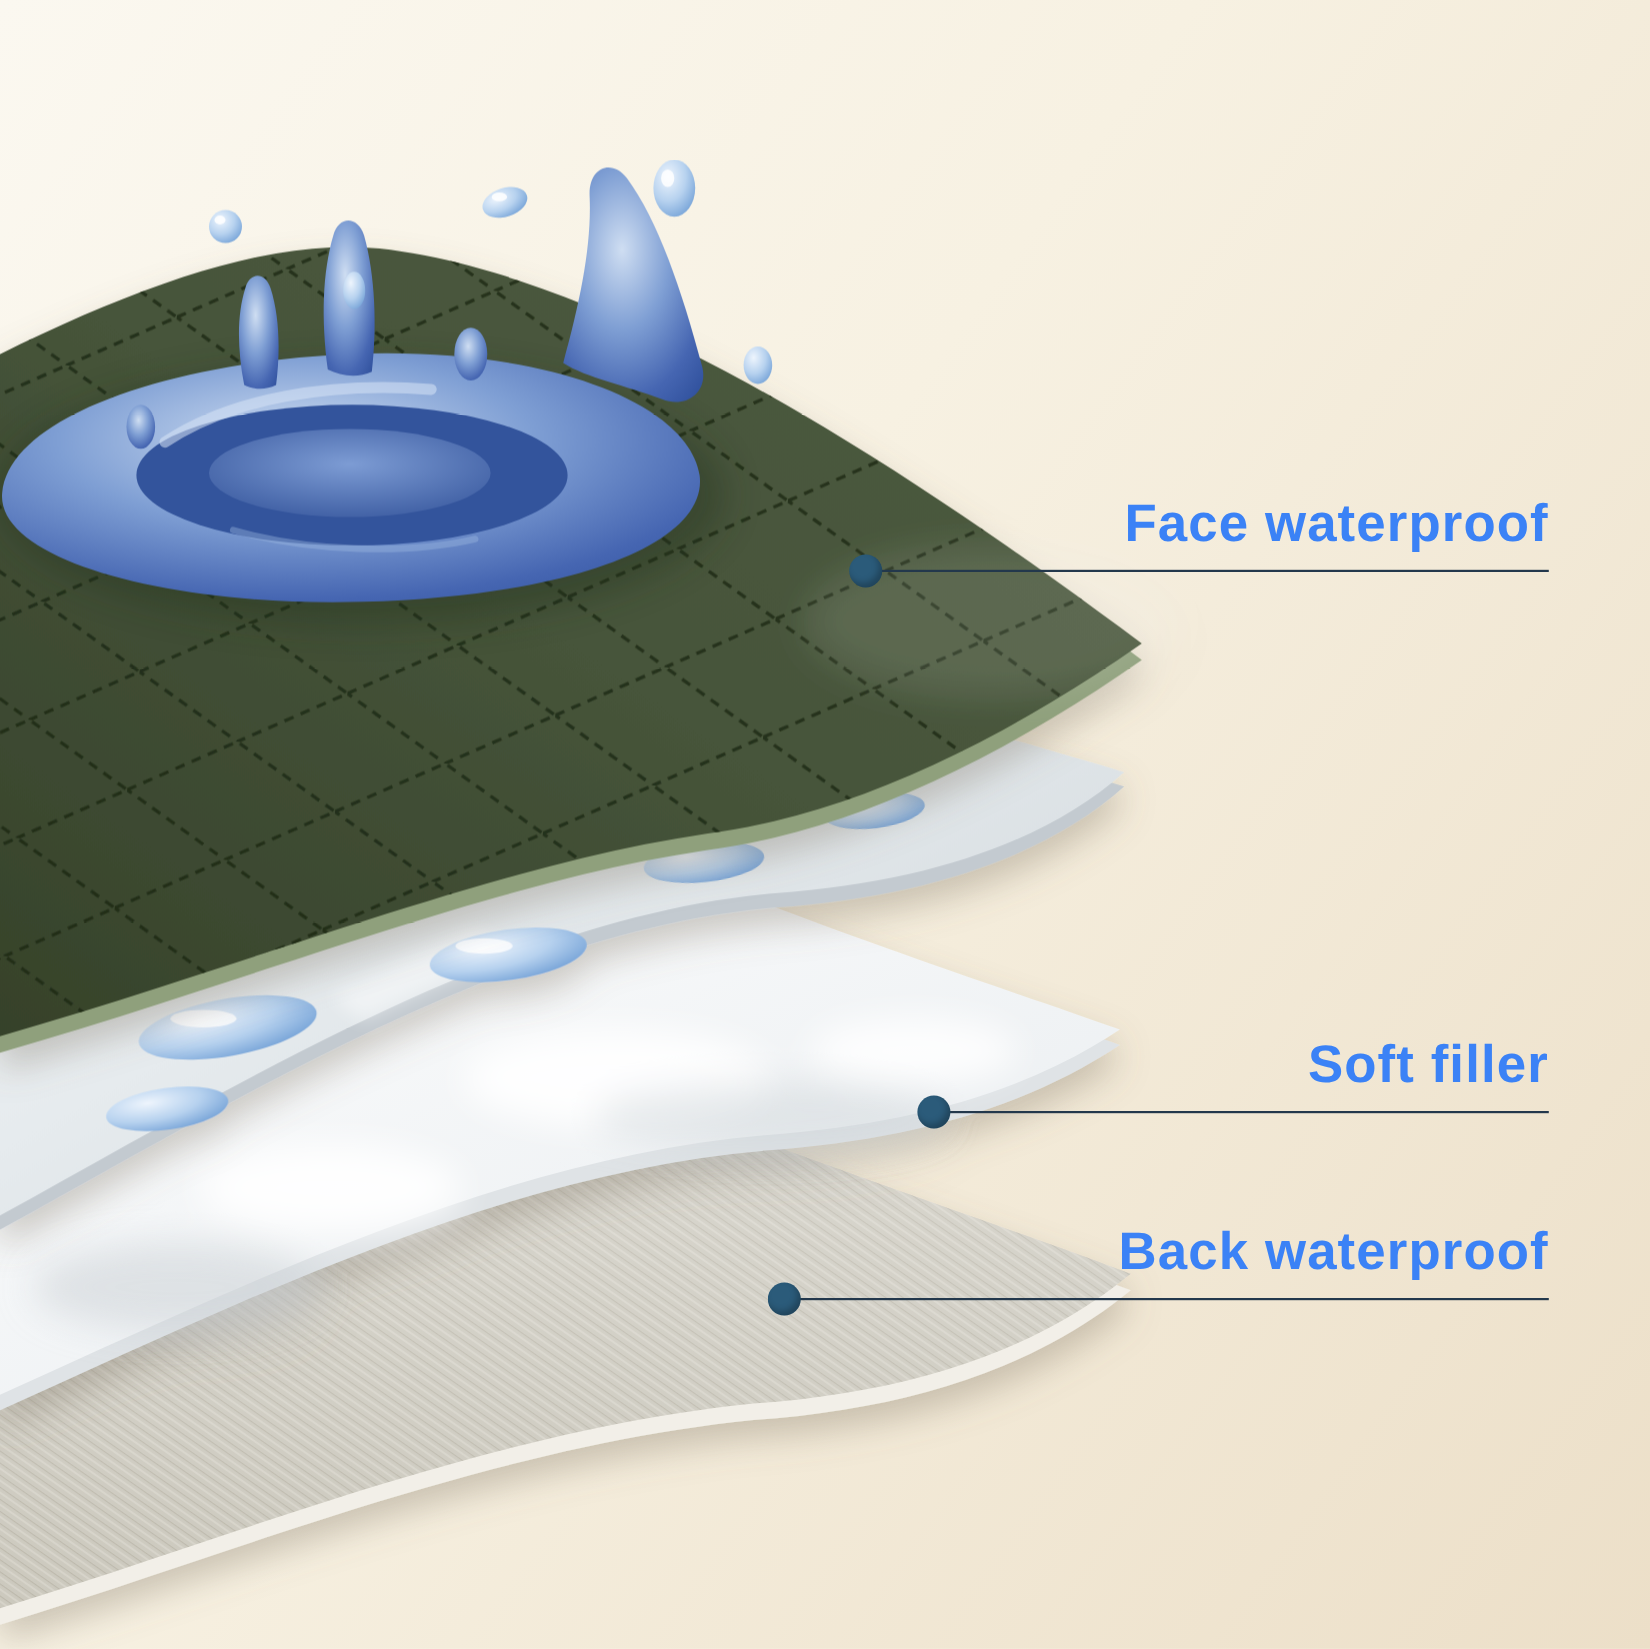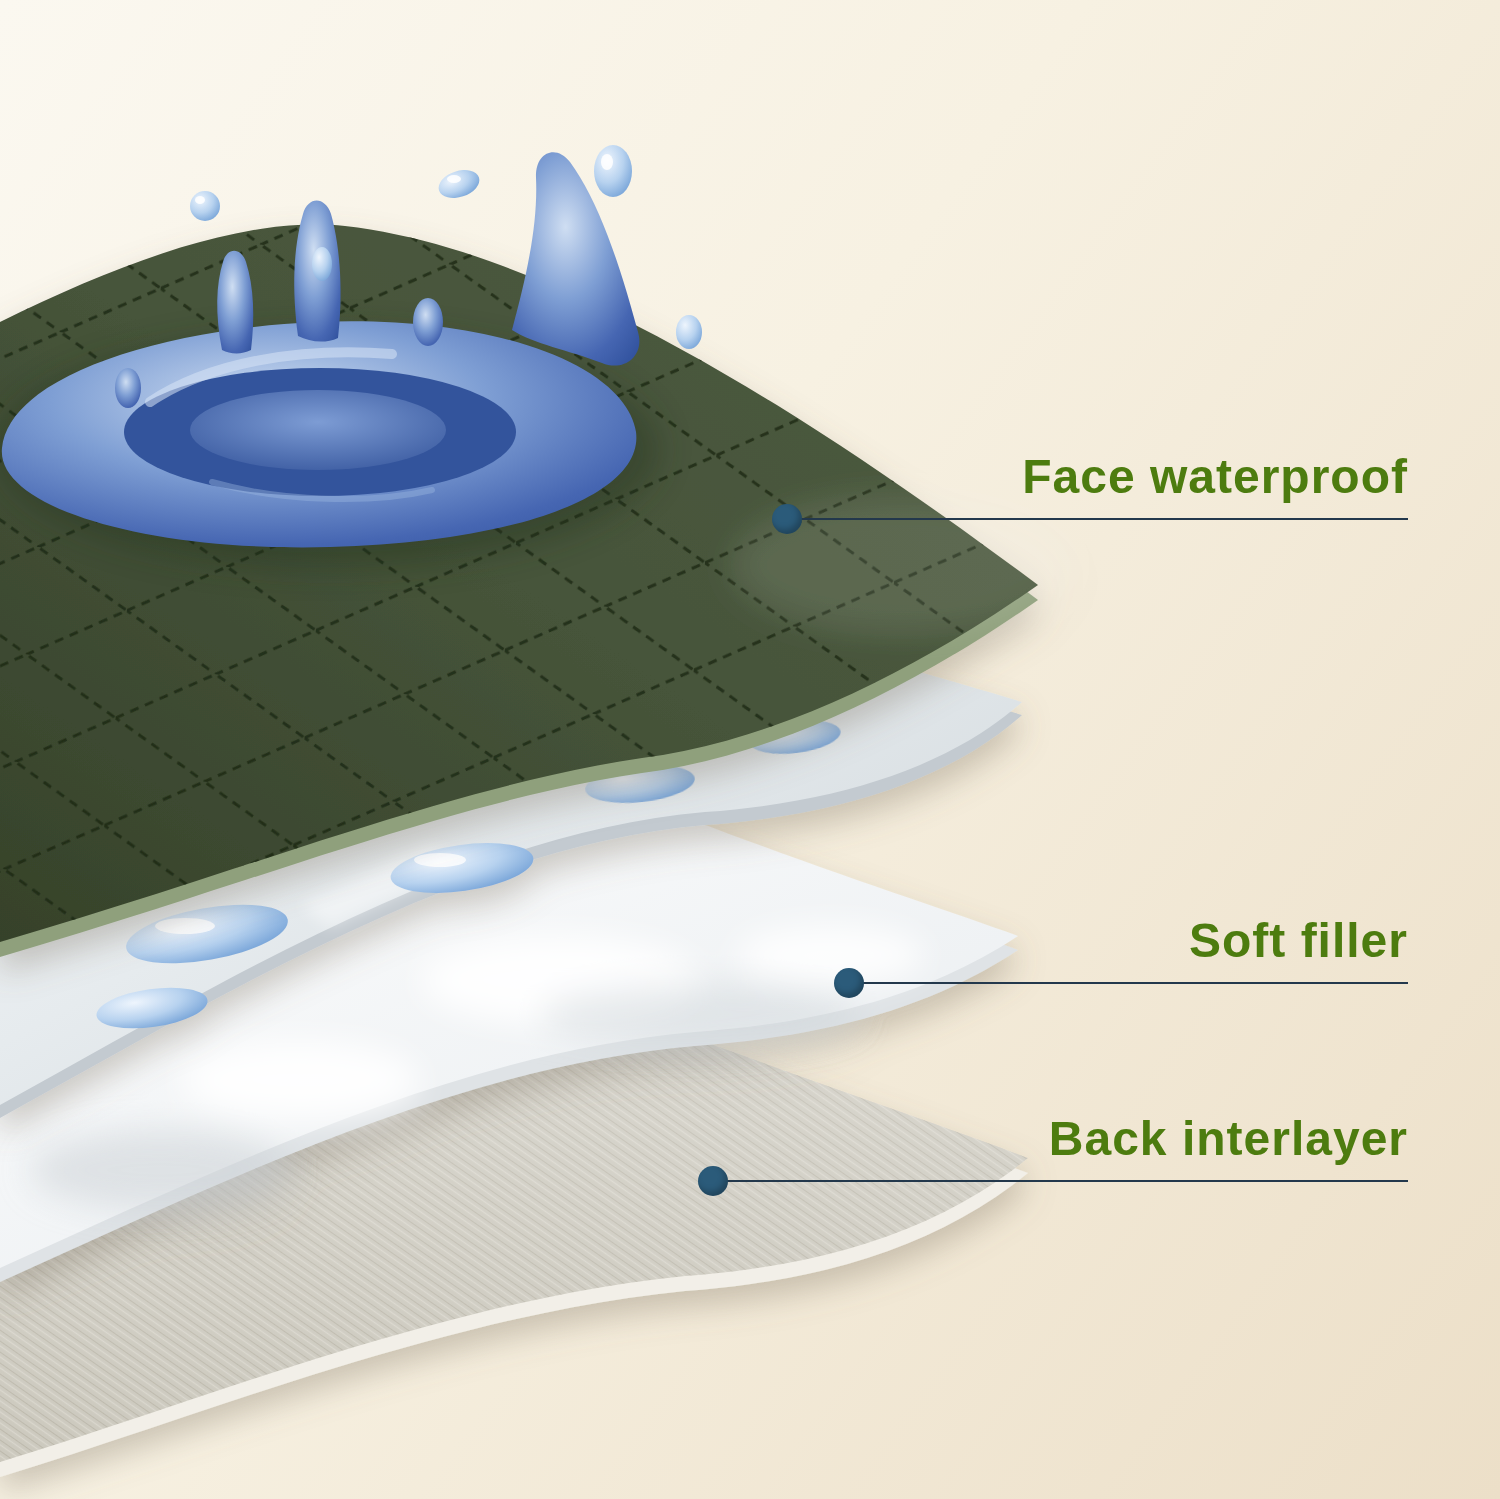--- a/index.html
+++ b/index.html
@@ -7,21 +7,21 @@
     width:1500px;height:1499px;
     background:linear-gradient(126deg,#fbf8f0 0%,#f7f1e2 42%,#ecdfc8 100%);
     font-family:"Liberation Sans",sans-serif;
     overflow:hidden;
   }
   .stage{position:relative;width:1500px;height:1499px}
   svg.diagram{position:absolute;left:0;top:0}
   .callout{position:absolute}
   .callout .callout-text{
     position:absolute;right:0;bottom:16px;
-    font-size:48px;font-weight:600;color:#4d7c0f;
+    font-size:48px;font-weight:600;color:#3b82f6;
     letter-spacing:1px;white-space:nowrap;
   }
   .callout .callout-line{
     position:absolute;left:0;right:0;bottom:0;height:2px;background:#23384c;
   }
   .callout .callout-dot{
     position:absolute;left:-4px;bottom:-14px;width:30px;height:30px;
     border-radius:50%;background:#2b5b7a;
     box-shadow:inset -3px -4px 6px rgba(0,0,0,.25);
   }
@@ -166,27 +166,27 @@
   </svg>
 
   <div class="callout" style="left:776px;top:432px;width:632px;height:88px">
     <div class="callout-text">Face waterproof</div>
     <div class="callout-line">
       <span class="callout-dot"></span>
     </div>
   </div>
 
 
-  <div class="callout" style="left:838px;top:896px;width:570px;height:88px">
+  <div class="callout" style="left:838px;top:924px;width:570px;height:88px">
     <div class="callout-text">Soft filler</div>
     <div class="callout-line">
       <span class="callout-dot"></span>
     </div>
   </div>
 
   <div class="callout" style="left:702px;top:1094px;width:706px;height:88px">
-    <div class="callout-text">Back interlayer</div>
+    <div class="callout-text">Back waterproof</div>
     <div class="callout-line">
       <span class="callout-dot"></span>
     </div>
   </div>
 
 </div>
 
 </body></html>

